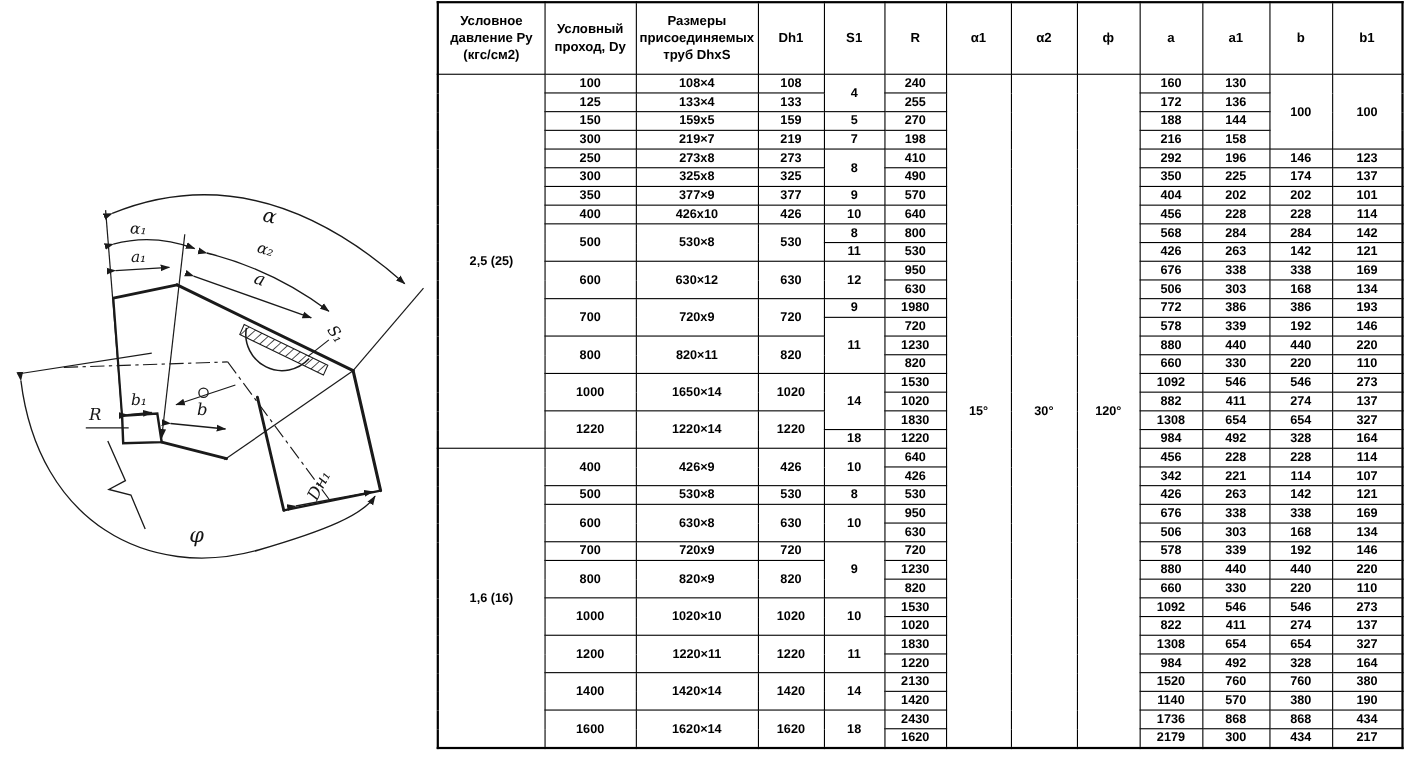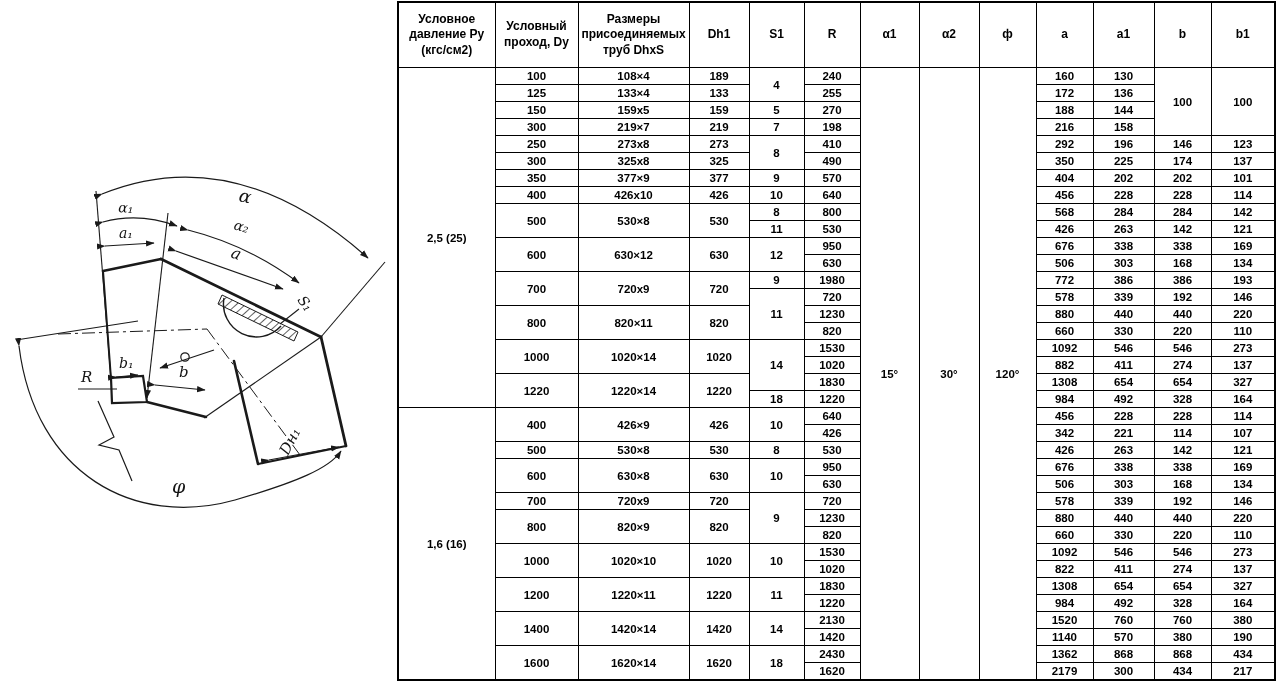--- a/index.html
+++ b/index.html
@@ -137,21 +137,21 @@
         <th>a1</th>
         <th>b</th>
         <th>b1</th>
       </tr>
     </thead>
     <tbody>
         <tr>
           <td rowspan="20">2,5 (25)</td>
           <td>100</td>
           <td>108×4</td>
-          <td>189</td>
+          <td>108</td>
           <td rowspan="2">4</td>
           <td>240</td>
           <td rowspan="36">15°</td>
           <td rowspan="36">30°</td>
           <td rowspan="36">120°</td>
           <td>160</td>
           <td>130</td>
           <td rowspan="4">100</td>
           <td rowspan="4">100</td>
         </tr>
@@ -292,21 +292,21 @@
         </tr>
         <tr>
           <td>820</td>
           <td>660</td>
           <td>330</td>
           <td>220</td>
           <td>110</td>
         </tr>
         <tr>
           <td rowspan="2">1000</td>
-          <td rowspan="2">1020×14</td>
+          <td rowspan="2">1650×14</td>
           <td rowspan="2">1020</td>
           <td rowspan="3">14</td>
           <td>1530</td>
           <td>1092</td>
           <td>546</td>
           <td>546</td>
           <td>273</td>
         </tr>
         <tr>
           <td>1020</td>
@@ -462,21 +462,21 @@
           <td>570</td>
           <td>380</td>
           <td>190</td>
         </tr>
         <tr>
           <td rowspan="2">1600</td>
           <td rowspan="2">1620×14</td>
           <td rowspan="2">1620</td>
           <td rowspan="2">18</td>
           <td>2430</td>
-          <td>1362</td>
+          <td>1736</td>
           <td>868</td>
           <td>868</td>
           <td>434</td>
         </tr>
         <tr>
           <td>1620</td>
           <td>2179</td>
           <td>300</td>
           <td>434</td>
           <td>217</td>

